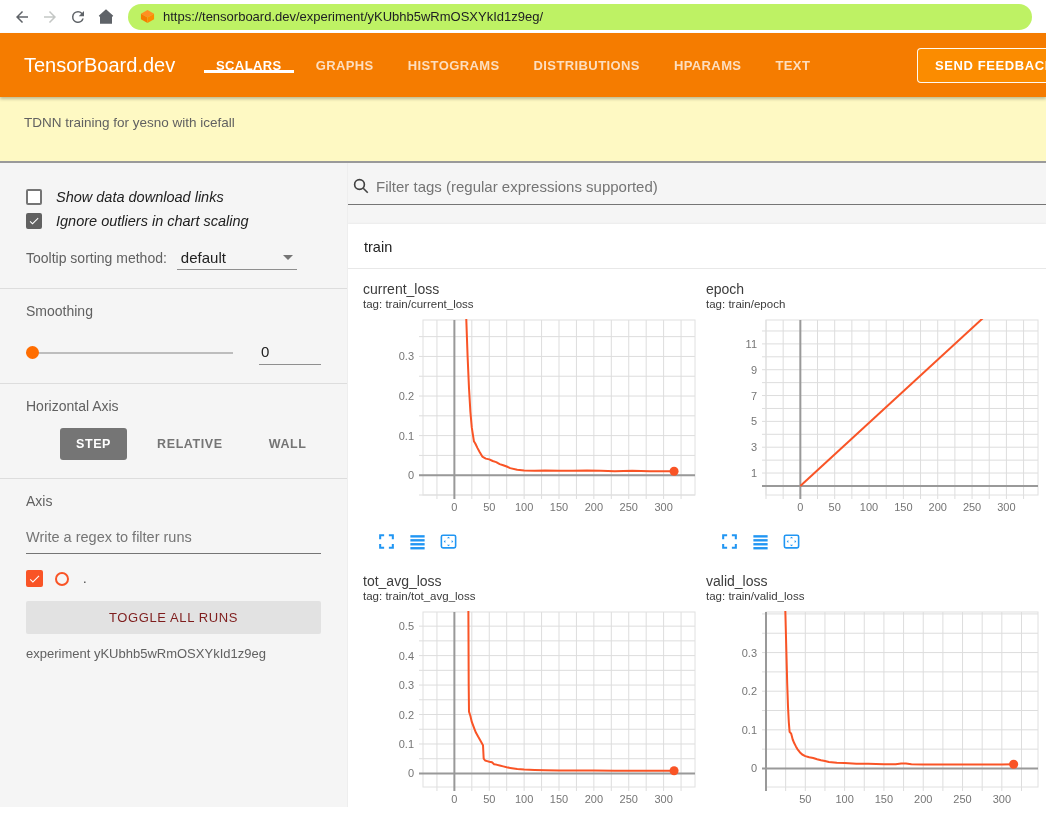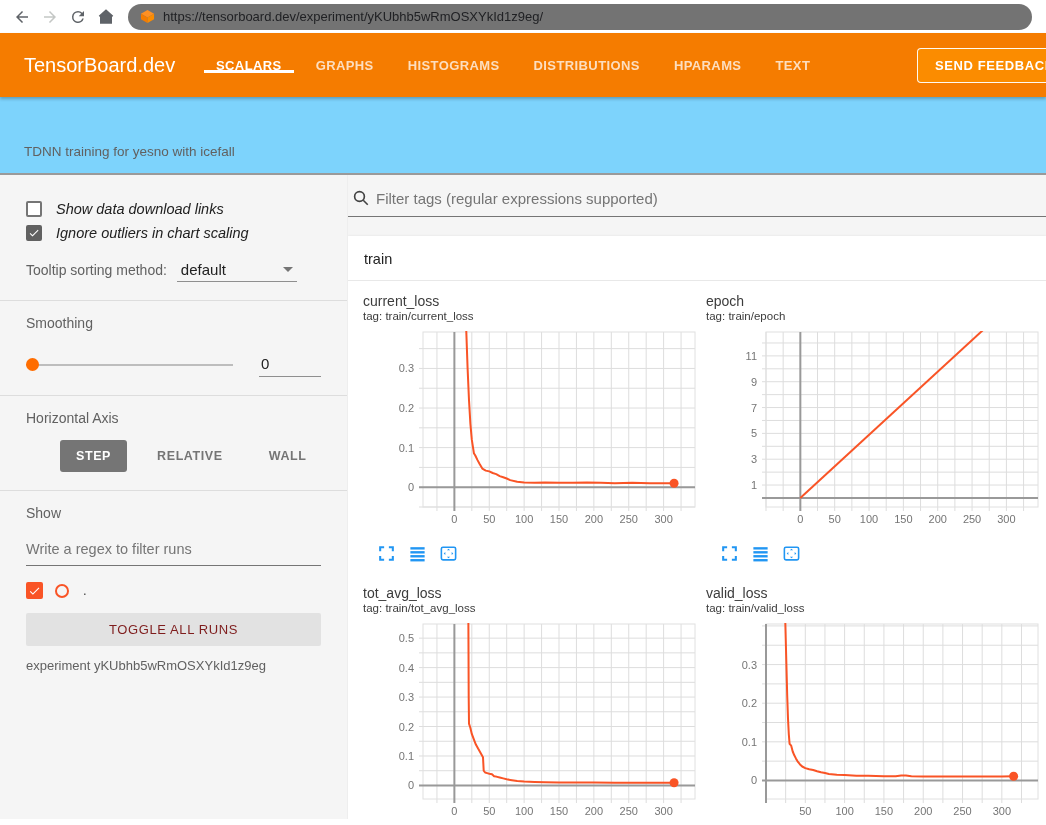--- a/index.html
+++ b/index.html
@@ -4,40 +4,40 @@
 <style>
   * { margin:0; padding:0; box-sizing:border-box; }
   html,body { width:1046px; height:825px; overflow:hidden; background:#fff;
     font-family:"Liberation Sans", sans-serif; }
 
   
   .browser-bar { height:33px; background:#fff; display:flex; align-items:center; padding:0 8px; }
   .nav-btn { width:28px; height:28px; display:flex; align-items:center; justify-content:center; cursor:pointer; }
   .nav-btn svg { width:18px; height:18px; fill:#5f6368; }
   .nav-btn.disabled svg { fill:#c4c7c5; }
-  .url-pill { flex:1; height:26px; background:#737373; border-radius:13px; margin-left:8px; margin-right:6px;
+  .url-pill { flex:1; height:26px; background:#bef264; border-radius:13px; margin-left:8px; margin-right:6px;
     display:flex; align-items:center; padding:0 12px; }
   .url-pill svg.favicon { width:15px; height:15px; margin-right:8px; }
   .url-text { font-size:13px; color:#202124; white-space:nowrap; overflow:hidden; }
 
   
   .app-header { position:relative; height:64px; background:#f57c00; display:flex; align-items:stretch;
     box-shadow:0 2px 3px rgba(0,0,0,0.25); z-index:5; }
   .brand { color:#fff; font-size:20px; font-weight:500; align-self:center; padding-left:24px; width:204px; }
   .tabs { display:flex; align-items:center; }
   .tab { position:relative; display:flex; align-items:center; padding:0 12px; margin-right:10px;
     color:rgba(255,255,255,0.75); font-size:13px; font-weight:700; letter-spacing:0.4px; cursor:pointer; }
   .tab.active { color:#fff; }
   .tab.active::after { content:""; position:absolute; left:0; right:0; bottom:0; height:3px; background:#fff; }
   .feedback-btn { position:absolute; left:917px; top:15px; padding:9px 17px; background:#fb8c00;
     border:1px solid rgba(255,255,255,0.95); border-radius:4px; color:#fff; font-size:13px; font-weight:700;
     letter-spacing:0.6px; white-space:nowrap; cursor:pointer; }
 
   
-  .title-bar { height:78px; background:#7dd3fc; border-bottom:2px solid #9a9a9a; display:flex; align-items:flex-end; }
+  .title-bar { height:66px; background:#fef9c3; border-bottom:2px solid #9a9a9a; display:flex; align-items:center; }
   .exp-title { font-size:13.5px; color:#616161; padding:0 0 14px 24px; }
 
   
   .content { display:flex; height:644px; }
   .sidebar { width:348px; background:#f5f5f5; border-right:1px solid #eee; overflow:hidden; }
   .main { flex:1; background:#f5f5f5; overflow:hidden; }
 
   
   .side-section { padding:14px 26px 18px 26px; border-bottom:1px solid #ddd; }
   .side-section.last { border-bottom:none; }
@@ -182,21 +182,21 @@
     <div class="side-section">
       <div class="side-label">Horizontal Axis</div>
       <div class="axis-btns">
         <div class="axis-btn active">STEP</div>
         <div class="axis-btn">RELATIVE</div>
         <div class="axis-btn">WALL</div>
       </div>
     </div>
 
     <div class="side-section last">
-      <div class="side-label">Show</div>
+      <div class="side-label">Axis</div>
       <input class="regex-input" placeholder="Write a regex to filter runs" style="">
       <div class="run-row">
         <span class="chk run" style="margin-right:12px">
           <svg viewBox="0 0 24 24">
               <path d="M9 16.2L4.8 12l-1.4 1.4L9 19 21 7l-1.4-1.4z"></path>
             </svg>
         </span>
         <span class="run-swatch"></span>
         <span class="run-name">.</span>
       </div>

